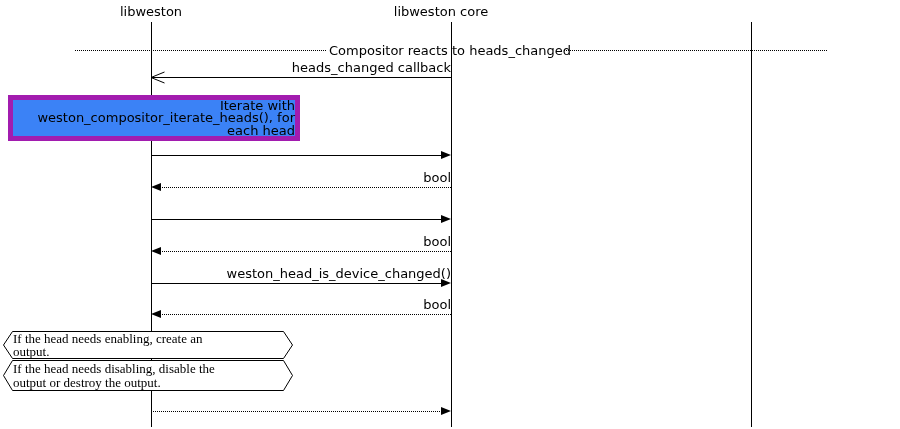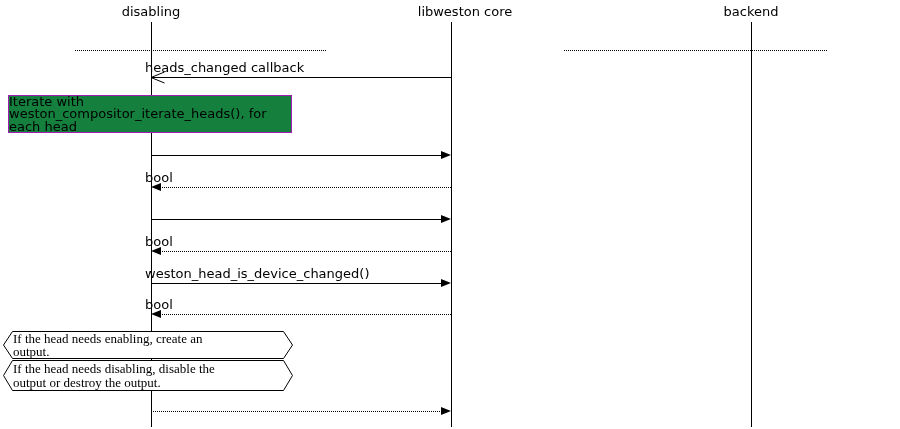--- a/index.html
+++ b/index.html
@@ -24,67 +24,67 @@
   .lifeline {
     width: 0; top: 22px; height: 405px;
     border-left: 1px solid #000; z-index: 1;
   }
   .divider-seg { top: 50px; border-top: 1px dotted #000; height: 0; z-index: 1; }
   .divider-label {
     left: 317px; width: 266px; top: 43px; height: 16px;
     text-align: center; white-space: nowrap; z-index: 2;
   }
   .msg-label {
-    left: 145px; width: 300px; height: 15px;
-    text-align: left; white-space: nowrap; z-index: 2;
+    left: 151px; width: 300px; height: 15px;
+    text-align: right; white-space: nowrap; z-index: 2;
   }
   .solid-line  { border-top: 1px solid  #000; height: 0; z-index: 2; }
   .dotted-line { border-top: 1px dotted #000; height: 0; z-index: 2; }
   .arr-r {
     width: 0; height: 0; z-index: 2;
     border-top: 4px solid transparent;
     border-bottom: 4px solid transparent;
     border-left: 10px solid #000;
   }
   .arr-l {
     width: 0; height: 0; z-index: 2;
     border-top: 4px solid transparent;
     border-bottom: 4px solid transparent;
     border-right: 10px solid #000;
   }
   .open-arrow { z-index: 2; }
   .note-box {
     left: 8px; top: 95px; width: 282px; height: 36px;
-    border: 1px solid #a21caf; background: #15803d;
-    text-align: left; line-height: 12.4px;
+    border: 5px solid #a21caf; background: #3b82f6;
+    text-align: right; line-height: 12.4px;
     white-space: pre-line; z-index: 3; overflow: visible;
   }
   .hex-shape { z-index: 3; }
   .hex-text {
     left: 13px; width: 290px; text-align: left;
     white-space: pre-line; z-index: 4; font-family: Liberation Serif, serif;
   }
   .hex-text-1 { top: 332px; height: 27px; line-height: 13px; }
   .hex-text-2 { top: 362px; height: 18px; line-height: 14px; }
 </style>
 </head>
 <body>
 
 <div class="canvas">
 
-  <div class="abs actor-label" style="left:51px">disabling</div>
-  <div class="abs actor-label" style="left:365px">libweston core</div>
-  <div class="abs actor-label" style="left:651px">backend</div>
+  <div class="abs actor-label" style="left:51px">libweston</div>
+  <div class="abs actor-label" style="left:341px">libweston core</div>
 
   <div class="abs lifeline" style="left:151px"></div>
   <div class="abs lifeline" style="left:451px"></div>
   <div class="abs lifeline" style="left:751px"></div>
 
   <div class="abs divider-seg" style="left:75px;width:251px"></div>
   <div class="abs divider-seg" style="left:564px;width:263px"></div>
+  <div class="abs divider-label">Compositor reacts to heads_changed</div>
 
   <div class="abs msg-label" style="top:60px">heads_changed callback</div>
   <div class="abs solid-line" style="left:151px;width:300px;top:77px"></div>
   <svg class="abs open-arrow" style="left:150px;top:71px" width="15" height="13">
     <path d="M14.5 1 L1 6.5 L14.5 12" fill="none" stroke="#000" stroke-width="1"></path>
   </svg>
 
   <div class="abs note-box">Iterate with
 weston_compositor_iterate_heads(), for
 each head</div>

